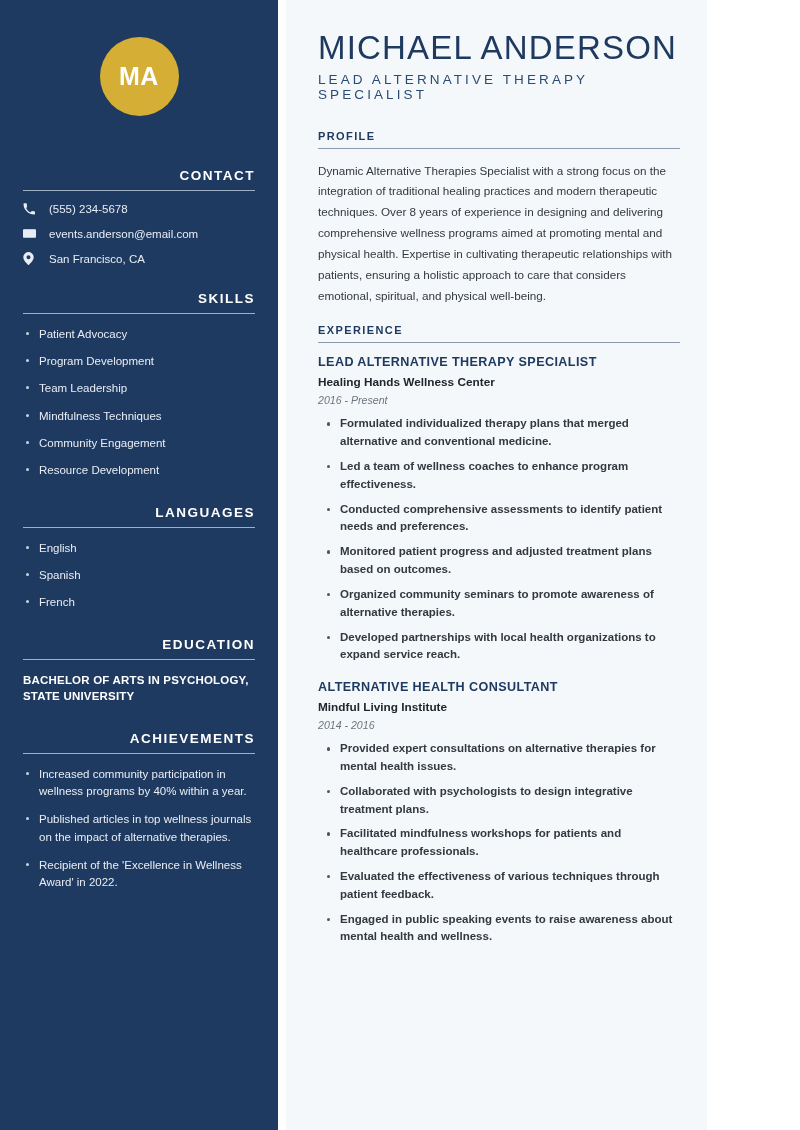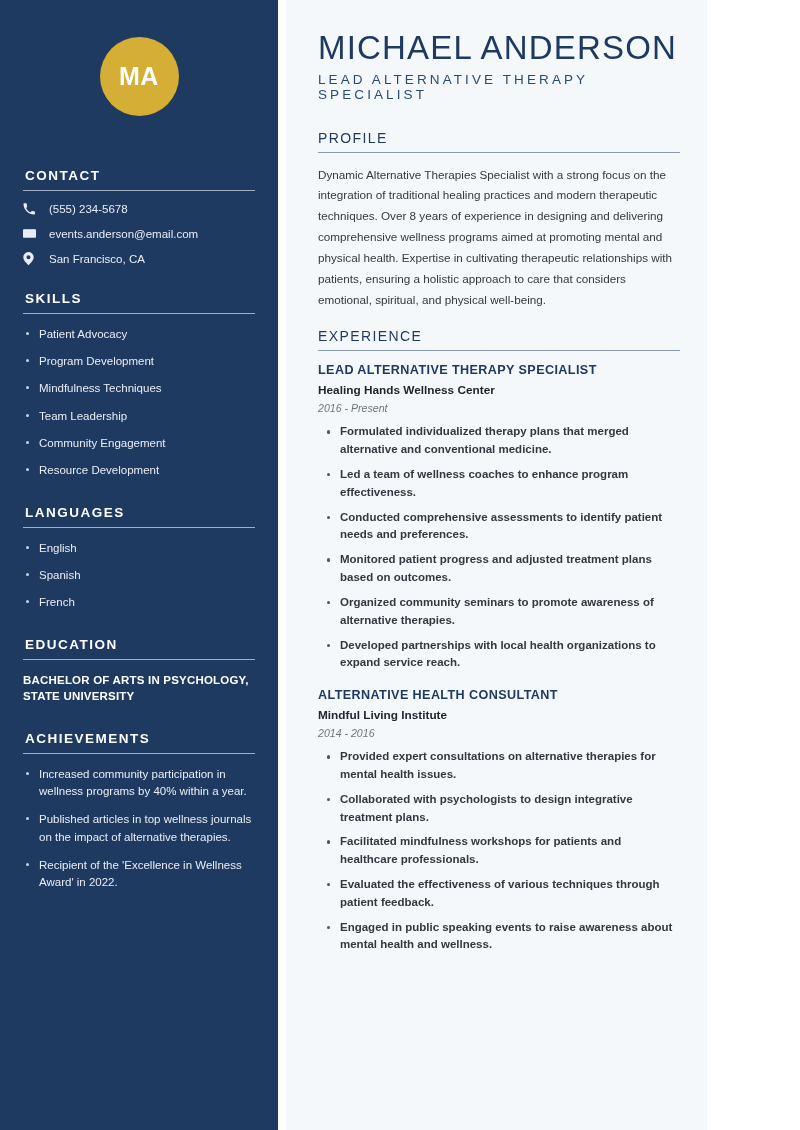--- a/index.html
+++ b/index.html
@@ -58,20 +58,21 @@
   }
   .side-section.first { margin-top: 42px; }
 
   .side-heading {
     font-size: 13.5px;
     font-weight: bold;
     letter-spacing: 1.5px;
     color: #ffffff;
     margin: 0 0 7px 2px;
     text-transform: uppercase;
+    text-align: right;
   }
   .side-rule {
     height: 1px;
     background: #9FB0C6;
     margin-bottom: 12px;
   }
 
   .contact-row {
     display: flex;
     align-items: center;
@@ -153,22 +154,22 @@
     font-size: 13.5px;
     color: #2A4C74;
     letter-spacing: 3.1px;
     margin: 0 0 28px 0;
     font-weight: normal;
   }
 
   .main-section { margin-bottom: 18px; }
 
   .main-heading {
-    font-size: 14px;
-    font-weight: normal;
+    font-size: 11px;
+    font-weight: bold;
     color: #1F3A60;
     letter-spacing: 1.4px;
     margin: 0 0 6px 0;
     text-transform: uppercase;
   }
   .main-rule {
     height: 1px;
     background: #8A9AAF;
     margin-bottom: 12px;
   }
@@ -273,22 +274,22 @@
         <span>San Francisco, CA</span>
       </div>
     </section>
 
     <section class="side-section">
       <h2 class="side-heading">SKILLS</h2>
       <div class="side-rule"></div>
       <ul class="side-list">
         <li>Patient Advocacy</li>
         <li>Program Development</li>
+        <li>Team Leadership</li>
         <li>Mindfulness Techniques</li>
-        <li>Team Leadership</li>
         <li>Community Engagement</li>
         <li>Resource Development</li>
       </ul>
     </section>
 
     <section class="side-section">
       <h2 class="side-heading">LANGUAGES</h2>
       <div class="side-rule"></div>
       <ul class="side-list">
         <li>English</li>

